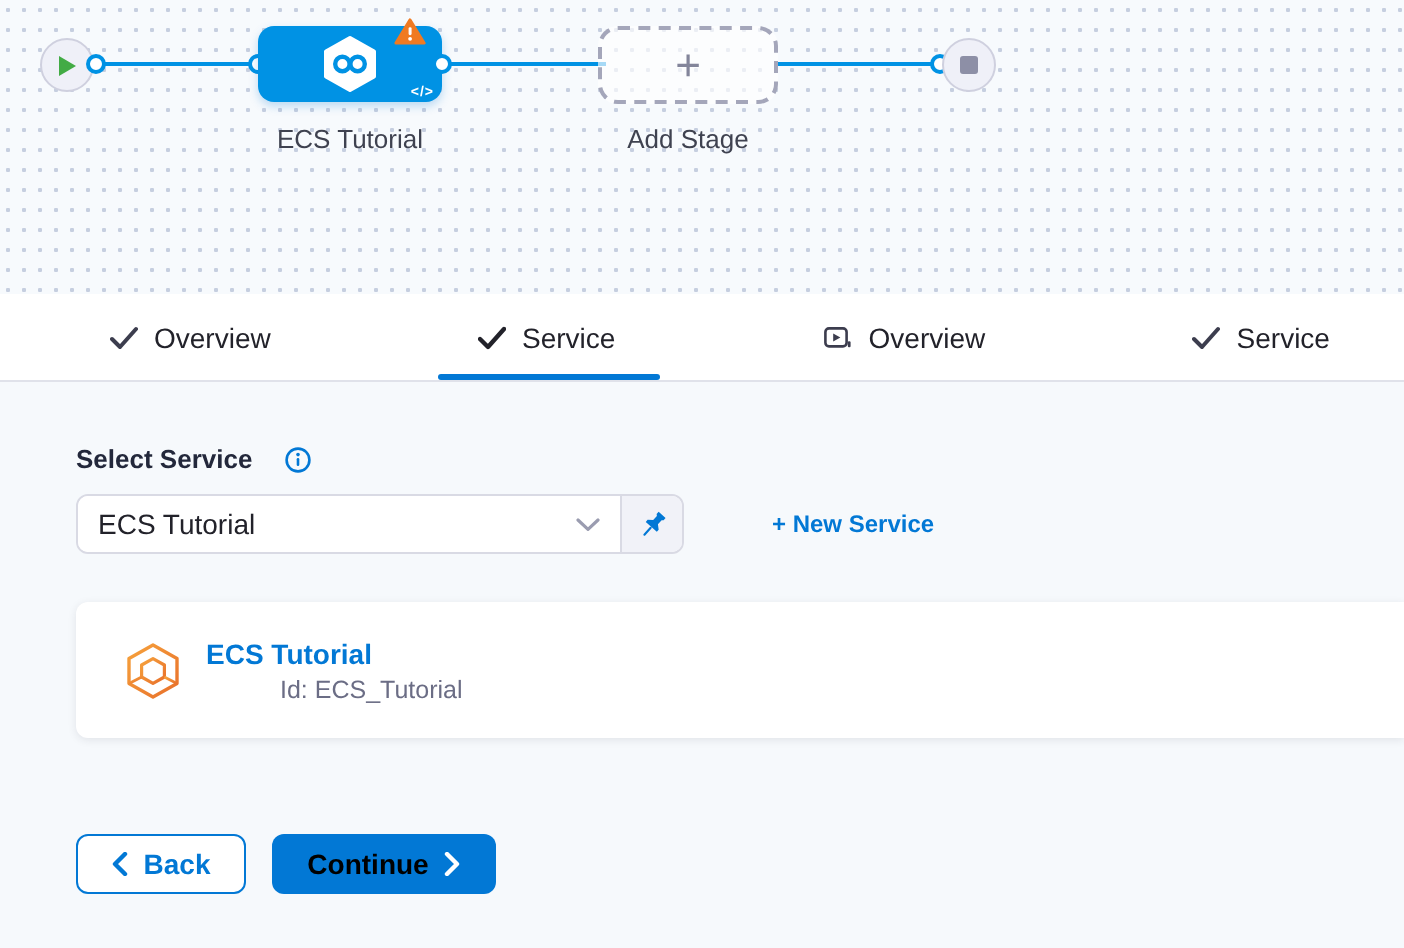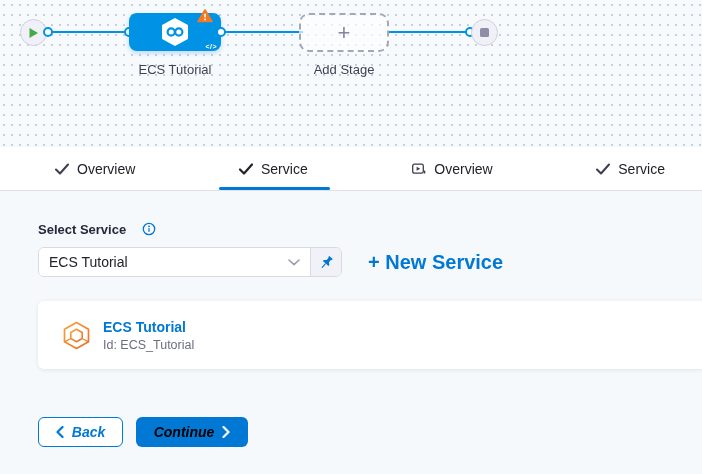--- a/index.html
+++ b/index.html
@@ -43,41 +43,41 @@
     height:44px; padding:0 37px 0 55px; background:#fff; border-bottom:1px solid #e0e2ea; }
   .tab { position:relative; display:flex; align-items:center; gap:8px;
     font-size:14px; color:#22222a; cursor:pointer; }
   .tab .ticon { display:flex; align-items:center; }
   .tab.active { font-weight:400; }
   .tab.active::after { content:""; position:absolute; left:-20px; right:-22px; bottom:0;
     height:3px; background:var(--accent,#0278d5); border-radius:2px; }
 
   
   .content { height:283px; background:#f6f9fc; padding:0 0 0 38px; }
-  .label-row { padding-top:31px; display:flex; align-items:flex-start; gap:16px; }
+  .label-row { padding-top:31px; display:flex; align-items:center; gap:16px; }
   .form-label { font-size:13px; font-weight:700; color:#23283b; }
   .select-row { margin-top:10px; display:flex; align-items:center; }
   .select-group { display:flex; width:304px; height:30px; border:1px solid #d9dae4;
     border-radius:6px; background:#fff; overflow:hidden; }
   .select-input { flex:1; display:flex; align-items:center; justify-content:space-between;
     padding:0 10px; font-size:14px; color:#22222a; background:#fff; cursor:pointer; }
   .pin-btn { width:31px; display:flex; align-items:center; justify-content:center;
     background:#f1f2f8; border-left:1px solid #d9dae4; cursor:pointer; }
-  .new-service { margin-left:26px; font-size:20px; font-weight:700; color:var(--accent,#0278d5); cursor:pointer; }
+  .new-service { margin-left:44px; font-size:12px; font-weight:700; color:var(--accent,#0278d5); cursor:pointer; }
 
   .service-card { margin-top:24px; width:calc(100% - 0px); height:68px; background:#fff;
     border-radius:6px 0 0 6px; box-shadow:0 1px 4px rgba(40,41,61,.10);
     display:flex; align-items:center; gap:13px; padding-left:25px; cursor:pointer; }
   .card-title { font-size:14px; font-weight:700; color:var(--accent,#0278d5); }
-  .card-id { margin-top:3px; font-size:12.5px; color:#6b6d85; }
+  .card-id { margin-top:3px; font-size:12.5px; color:#6b6d85;margin-left:37px; }
 
   .footer { margin-top:48px; display:flex; align-items:center; gap:13px; }
   .btn { height:30px; display:inline-flex; align-items:center; justify-content:center; gap:8px;
     border-radius:6px; font-size:14px; font-weight:700; cursor:pointer;
-    font-family:"Liberation Sans","DejaVu Sans",sans-serif;font-style:italic; }
+    font-family:"Liberation Sans","DejaVu Sans",sans-serif; }
   .btn-back { width:85px; background:#fff; color:var(--accent,#0278d5); border:1.5px solid var(--accent,#0278d5); }
   .btn-continue { width:112px; background:var(--accent,#0278d5); color:#000000; border:none; }
 </style>
 </head>
 <body>
 
 <div class="app">
 
   <div class="canvas">
     <div class="edge e1"></div>

